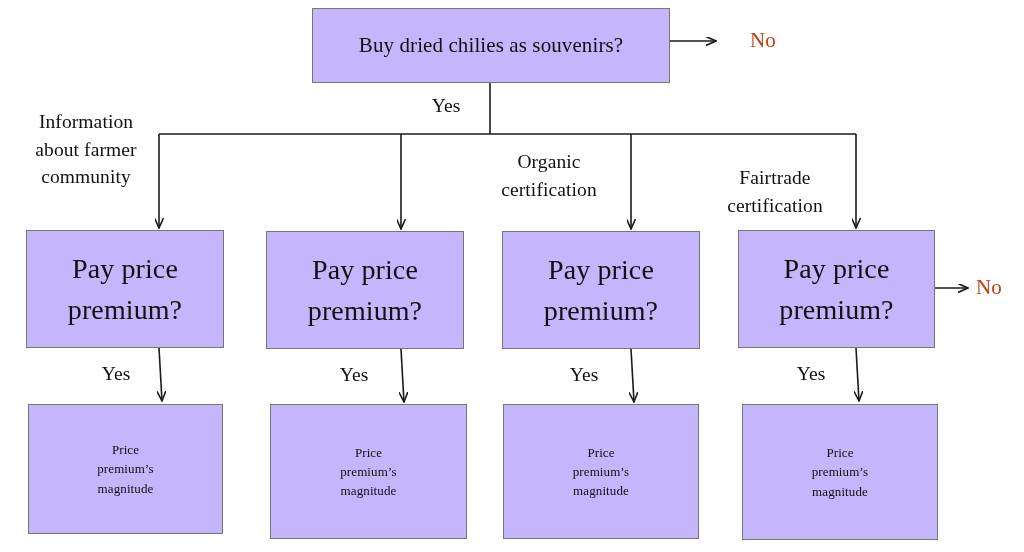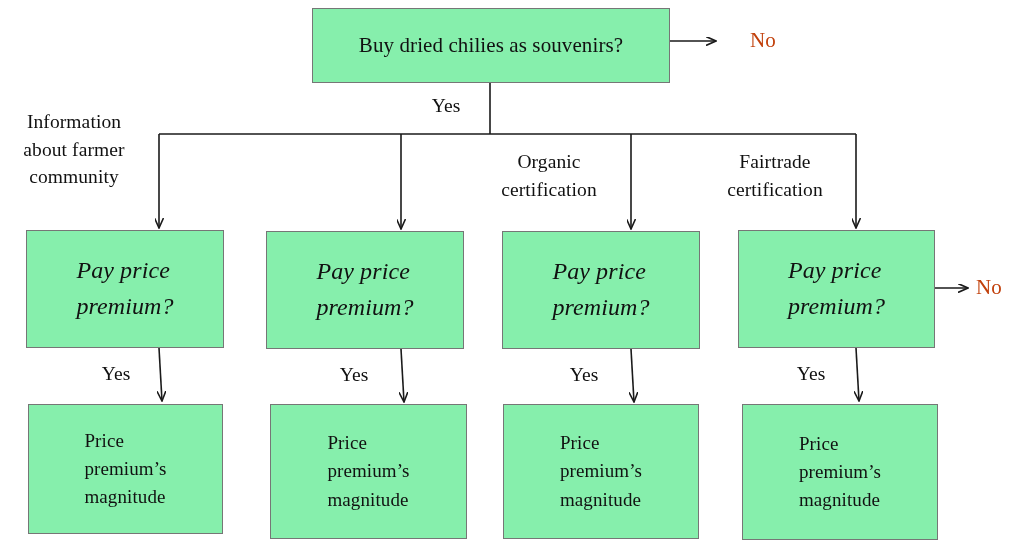--- a/index.html
+++ b/index.html
@@ -19,25 +19,25 @@
     position: absolute;
     left: 0;
     top: 0;
     width: 1024px;
     height: 552px;
   }
   .node {
     position: absolute;
     box-sizing: border-box;
     border: 1.5px solid #767676;
-    background: #86efac;
+    background: #c4b5fd;
     display: flex;
     align-items: center;
     justify-content: center;
-    text-align: left;
+    text-align: center;
     color: #111111;
     line-height: 1.48;
     letter-spacing: 0.1px;
   }
   .node .node-text {
     display: block;
     white-space: pre-line;
     padding: 0 6px;
   }
   .edge-label {
@@ -47,22 +47,22 @@
     text-align: center;
     line-height: 1.42;
     letter-spacing: 0.1px;
   }
   .term-label {
     position: absolute;
     color: #c2410c;
     white-space: nowrap;
   }
   .fs-top   { font-size: 21px; }
-  .fs-node  { font-size: 24px; font-style: italic; }
-  .fs-small { font-size: 19px; }
+  .fs-node  { font-size: 28px; }
+  .fs-small { font-size: 13px; }
   .fs-lbl   { font-size: 19.5px; }
 </style>
 </head>
 <body>
 
 <div id="stage">
 
   <svg id="wires" viewBox="0 0 1024 552" xmlns="http://www.w3.org/2000/svg">
     <defs>
       <marker id="arrow" markerWidth="11" markerHeight="9" refX="10" refY="4.5" orient="auto" markerUnits="userSpaceOnUse">
@@ -90,29 +90,29 @@
   </svg>
 
   <div class="node fs-top" style="left:312px; top:8px; width:358px; height:75px;">
     <span class="node-text">Buy dried chilies as souvenirs?</span>
   </div>
 
   <span class="term-label fs-top" style="left:750px; top:28px;">No</span>
 
   <span class="edge-label fs-lbl" style="left:415px; top:92px; width:62px;">Yes</span>
 
-  <span class="edge-label fs-lbl" style="left:0; top:108px; width:148px;">Information
+  <span class="edge-label fs-lbl" style="left:12px; top:108px; width:148px;">Information
 about farmer
 community</span>
 
 
   <span class="edge-label fs-lbl" style="left:479px; top:148px; width:140px;font-family:Liberation Serif, serif;">Organic
 certification</span>
 
-  <span class="edge-label fs-lbl" style="left:704px; top:148px; width:142px;">Fairtrade
+  <span class="edge-label fs-lbl" style="left:704px; top:164px; width:142px;">Fairtrade
 certification</span>
 
   <div class="node fs-node" style="left:26px; top:230px; width:198px; height:118px;">
     <span class="node-text">Pay price
 premium?</span>
   </div>
 
   <div class="node fs-node" style="left:266px; top:231px; width:198px; height:118px;">
     <span class="node-text">Pay price
 premium?</span>

